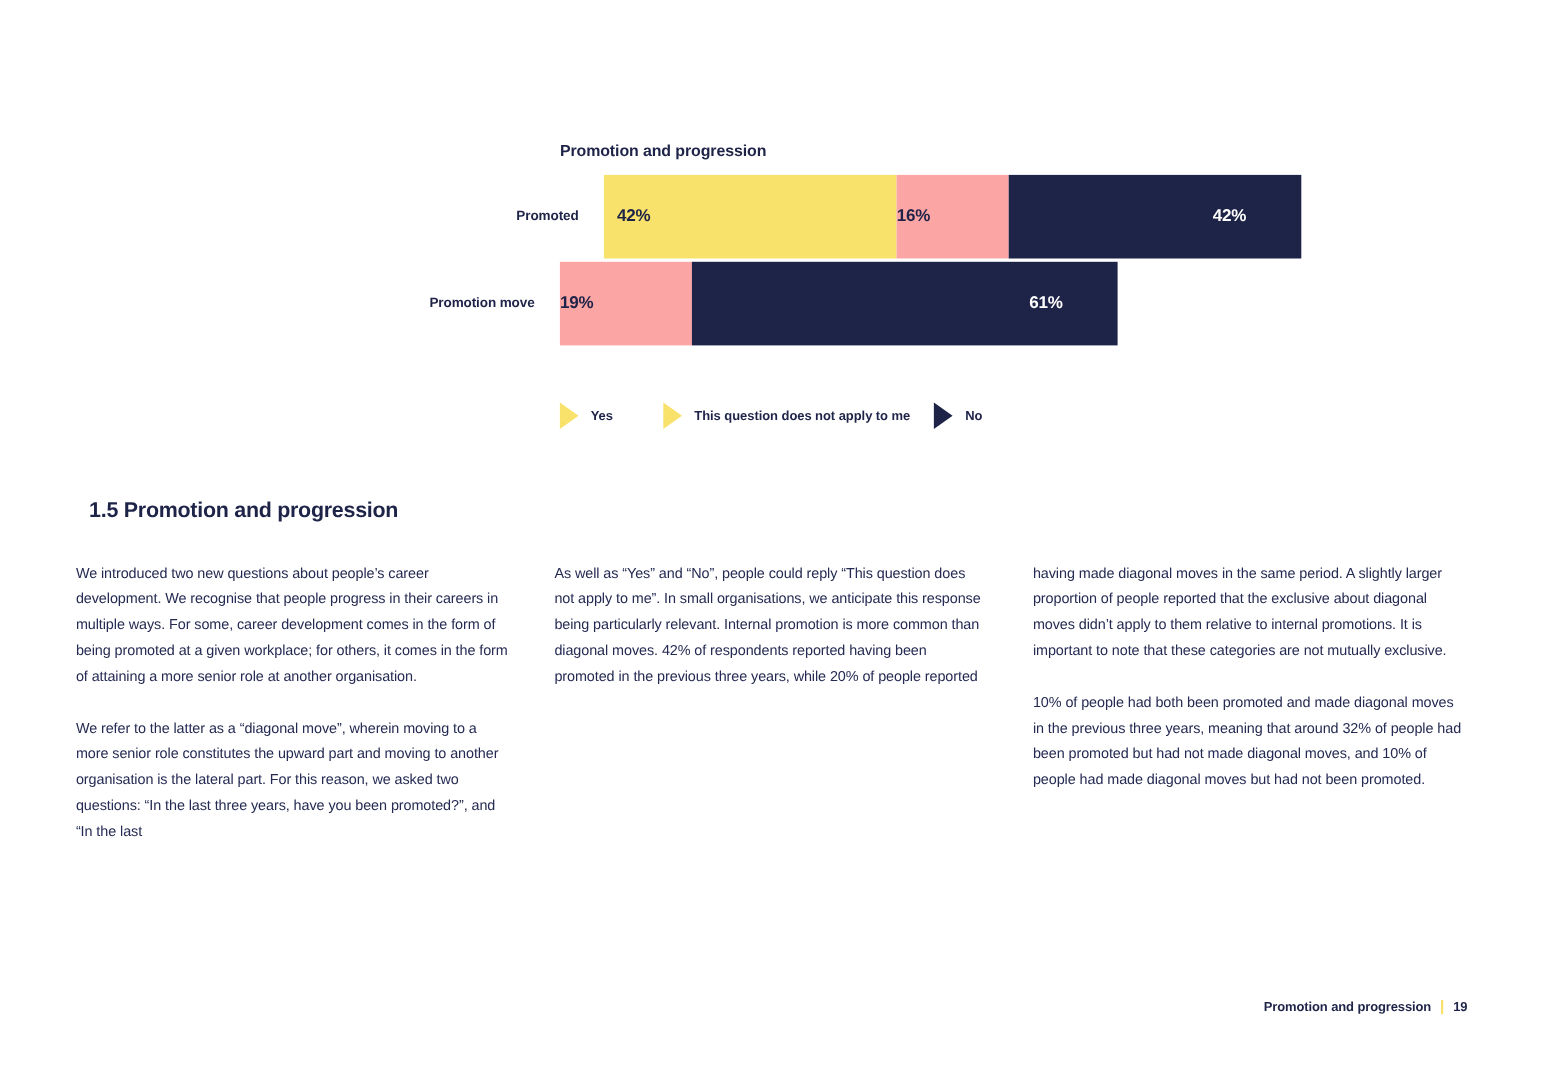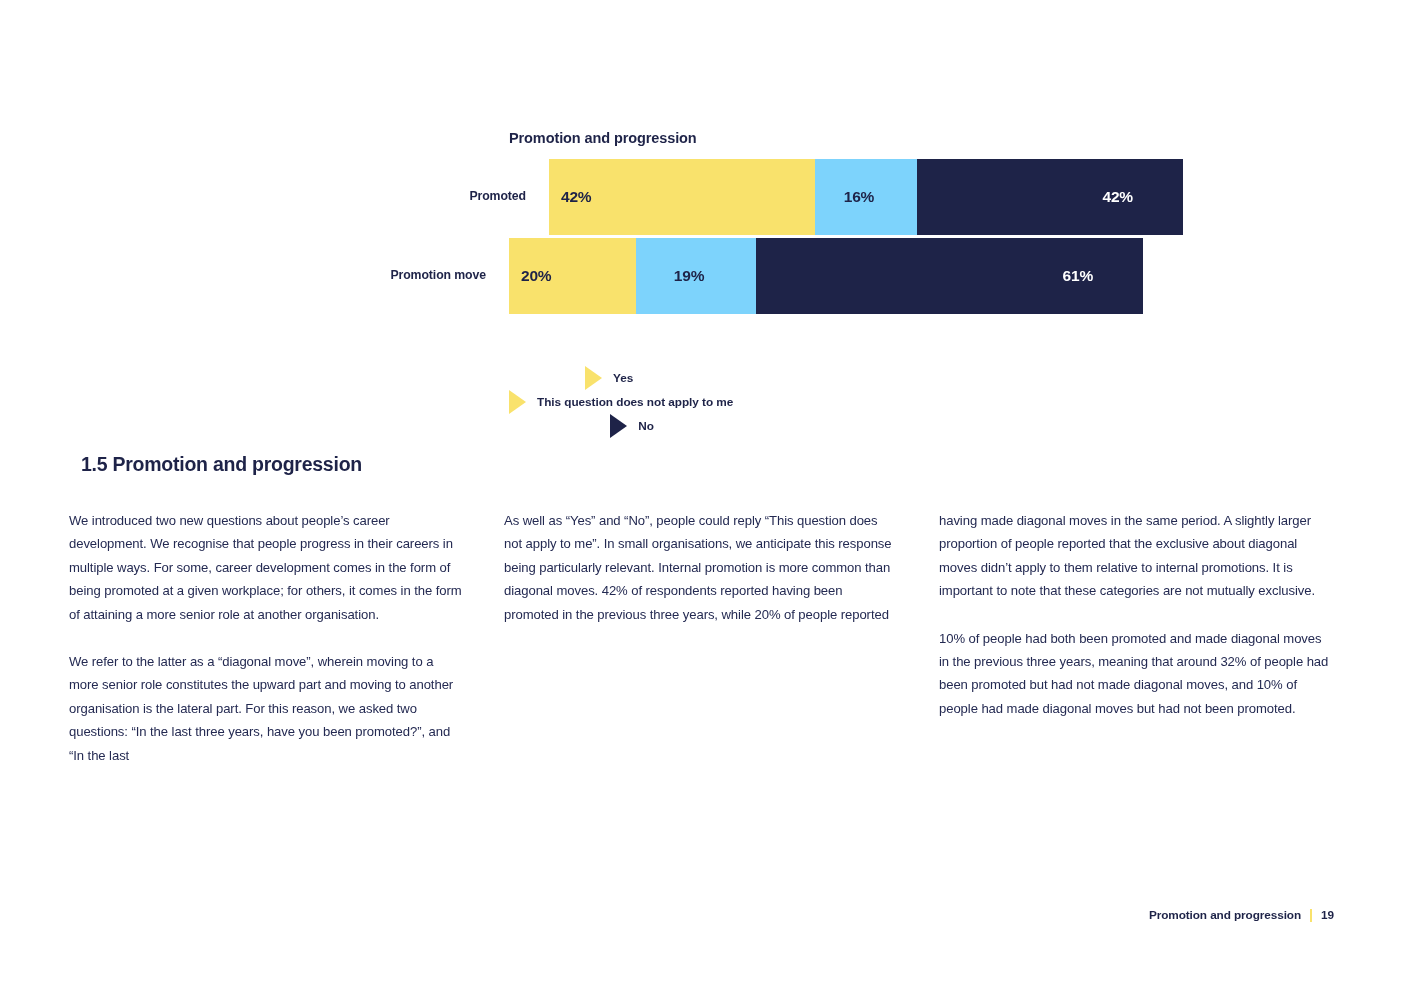--- a/index.html
+++ b/index.html
@@ -72,22 +72,22 @@
     display: flex;
     align-items: center;
     box-sizing: border-box;
   }
   .seg-yes {
     background: #f9e26c;
     justify-content: flex-start;
     padding-left: 12px;
   }
   .seg-na {
-    background: #7dd3fc;
-    justify-content: center;
+    background: #fca5a5;
+    justify-content: flex-start;
     padding-right: 14px;
   }
   .seg-no {
     background: #1e2348;
     justify-content: flex-end;
     padding-right: 50px;
   }
   .seg-val {
     font-size: 15.5px;
     font-weight: 700;
@@ -95,21 +95,21 @@
   }
   .seg-yes .seg-val, .seg-na .seg-val { color: #1e2348; }
   .seg-no .seg-val { color: #ffffff; }
 
   
   .legend {
     position: absolute;
     left: 509px;
     top: 366px;
     display: flex;
-    flex-direction: column;
+    flex-direction: row;
     align-items: center;
   }
   .legend-item {
     display: flex;
     flex-direction: row;
     align-items: center;
   }
   .legend-item.li-0 { margin-right: 46px; }
   .legend-item.li-1 { margin-right: 22px; }
   .legend-marker {
@@ -206,23 +206,20 @@
       </div>
       <div class="seg seg-no" style="width:42%">
         <span class="seg-val">42%</span>
       </div>
     </div>
   </div>
 
   <div class="bar-row row-1">
     <div class="bar-cat-label">Promotion move</div>
     <div class="bar-track">
-      <div class="seg seg-yes" style="width:20%">
-        <span class="seg-val">20%</span>
-      </div>
       <div class="seg seg-na" style="width:19%">
         <span class="seg-val">19%</span>
       </div>
       <div class="seg seg-no" style="width:61%">
         <span class="seg-val">61%</span>
       </div>
     </div>
   </div>
 
   <div class="legend">

